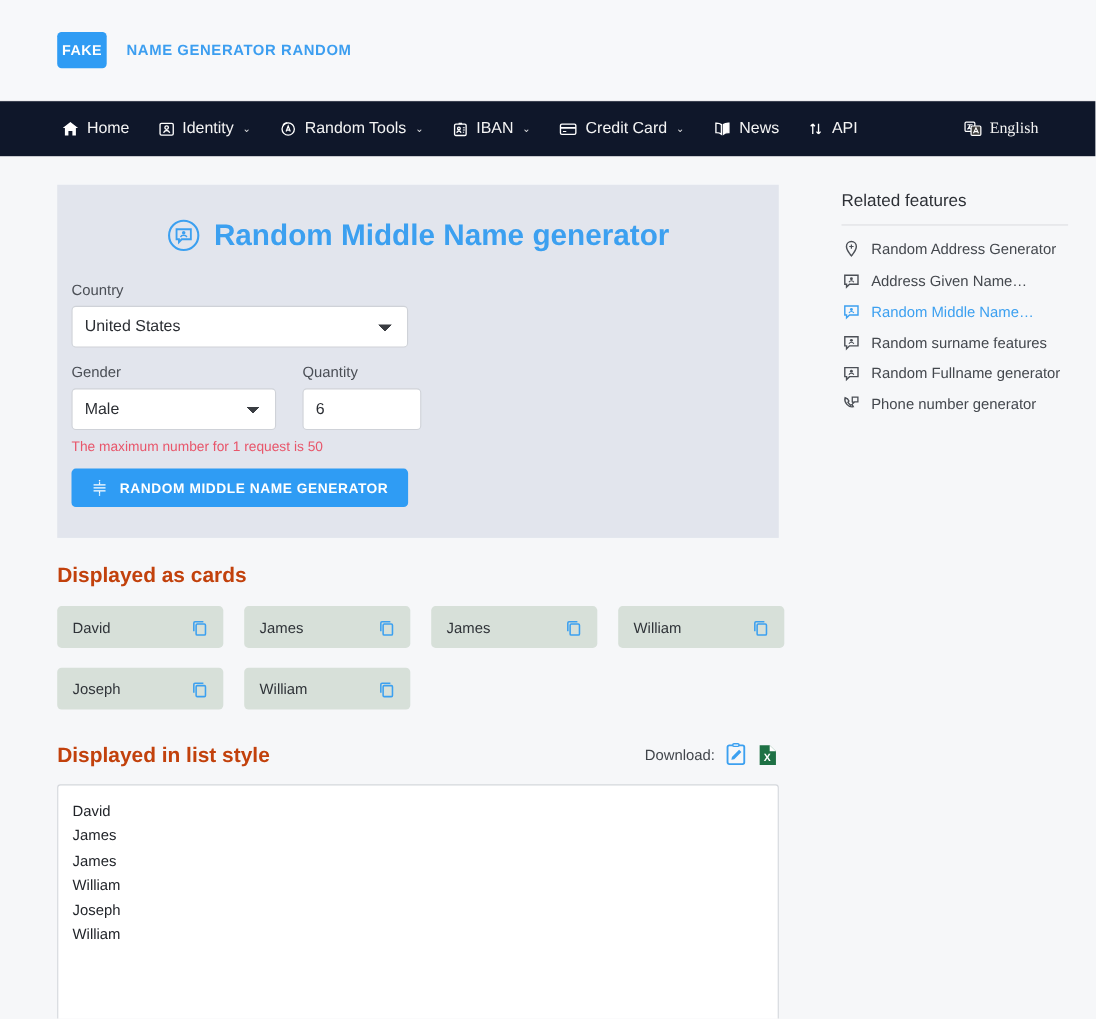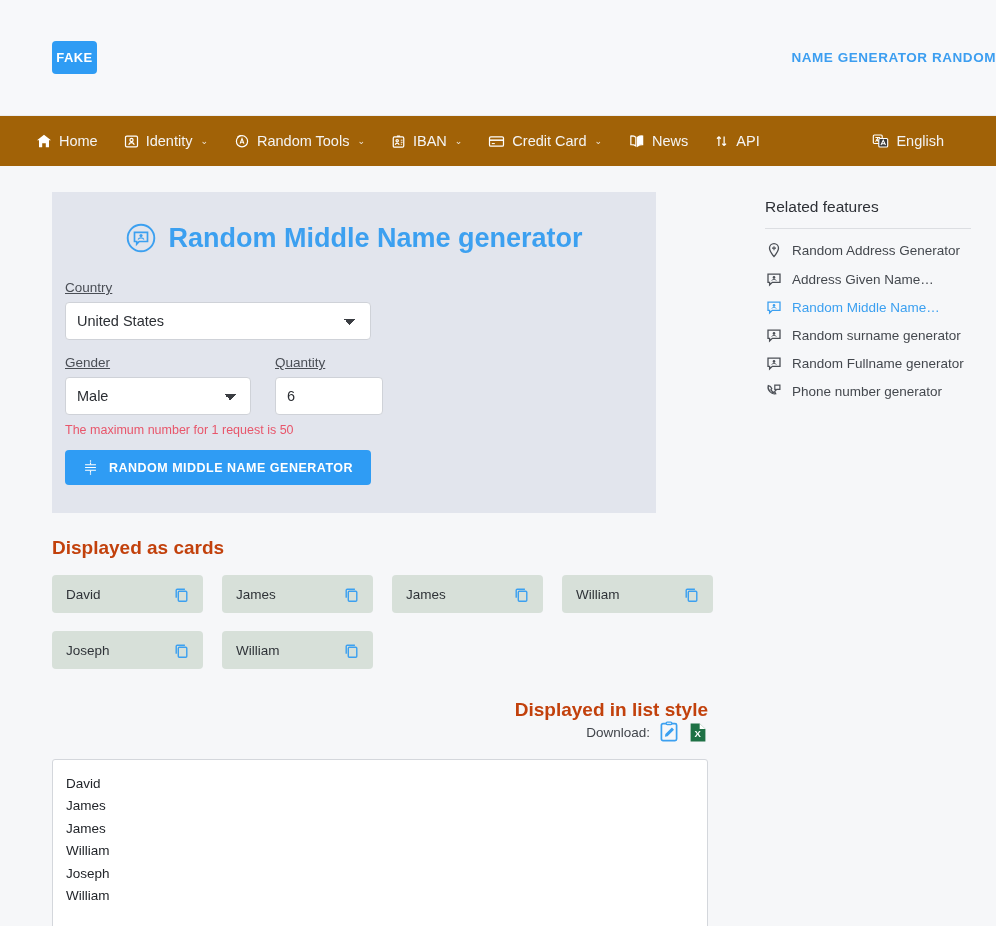--- a/index.html
+++ b/index.html
@@ -10,27 +10,26 @@
     height: 926px;
     overflow: hidden;
     background: #f6f7f9;
     font-family: "Liberation Sans", sans-serif;
     color: #32353b;
     -webkit-font-smoothing: antialiased;
   }
 
   
   .topbar {
-    height: 116px;
+    height: 92px;
     background: #f7f8fa;
     border-bottom: 1px solid #ebecef;
     display: flex;
     align-items: center;
     padding-left: 52px;
-    justify-content: space-between;
   }
   .logo-badge {
     width: 45px; height: 33px;
     background: #2f9cf4;
     border-radius: 4px;
     color: #fff;
     font-size: 13px;
     font-weight: bold;
     letter-spacing: .4px;
     display: flex; align-items: center; justify-content: center;
@@ -39,72 +38,71 @@
     margin-left: 18px;
     color: #3c9ef0;
     font-size: 13.5px;
     font-weight: bold;
     letter-spacing: .55px;
   }
 
   
   .navbar {
     height: 50px;
-    background: #a16207;
+    background: #0f172a;
     display: flex;
     align-items: center;
-    padding: 0 52px 0 36px;
+    padding: 0 52px 0 56px;
     color: #f2f2f2;
   }
   .nav-items { display: flex; align-items: center; gap: 26px; flex: 1; }
   .nav-item {
     display: flex; align-items: center; gap: 7px;
     font-size: 14.5px;
     color: #f4f4f4;
     cursor: pointer;
     white-space: nowrap;
   }
   .nav-item .caret { font-size: 9px; opacity: .9; margin-left: 1px; }
-  .nav-right { display: flex; align-items: center; gap: 7px; font-size: 14.5px; cursor: pointer; }
+  .nav-right { display: flex; align-items: center; gap: 7px; font-size: 14.5px; cursor: pointer; font-family: Liberation Serif, serif; }
   .ico { display: inline-flex; align-items: center; justify-content: center; }
   .ico svg { display: block; }
 
   
   .page {
     display: flex;
     padding: 26px 0 0 0;
   }
   .left-col { width: 708px; margin-left: 52px; }
   .right-col {
     width: 236px;
     margin-left: 20px;
     padding-left: 0px;
   }
 
   
   .gen-panel {
     background: #e2e5ed;
     padding: 22px 0 28px 0;
-    width: 604px;
+    width: 656px;
   }
   .gen-title {
     display: flex; align-items: center; justify-content: center;
     gap: 11px;
     color: #3ca0f0;
     font-size: 27px;
     font-weight: bold;
     margin: 8px 0 26px 0;
   }
   .form-wrap { padding-left: 13px; }
   .field-label {
     font-size: 13.5px;
     color: #4a4e55;
     margin-bottom: 7px;
     display: block;
-    text-decoration: underline;
   }
   .sel, .txt {
     font-family: "Liberation Sans", sans-serif;
     font-size: 14.5px;
     color: #2b2e33;
     background: #fff;
     border: 1px solid #cfd2d8;
     border-radius: 4px;
     height: 38px;
     padding: 0 11px;
@@ -153,21 +151,20 @@
   .sec-head {
     font-size: 19px;
     font-weight: bold;
     color: #c2410c;
     margin: 24px 0 16px 0;
   }
   .sec-head-row {
     display: flex; align-items: flex-end; justify-content: space-between;
     margin: 30px 0 14px 0;
     width: 656px;
-    flex-direction: column;
   }
   .sec-head-row .sec-head { margin: 0; }
   .dl-group { display: flex; align-items: center; gap: 8px; padding-bottom: 2px; }
   .dl-label { font-size: 13.5px; color: #41454b; }
 
   
   .cards {
     display: flex;
     flex-wrap: wrap;
     gap: 18px 19px;
@@ -507,21 +504,21 @@
       </div>
 
       <div class="side-item">
         <span class="ico side-ico">
           <svg width="16" height="16" viewBox="0 0 16 16" fill="none" stroke="currentColor" stroke-width="1.3">
             <path d="M2 3.2h12v8.2H6.3L3.6 14v-2.6H2z"></path>
             <circle cx="8" cy="6.4" r="1.3" fill="currentColor" stroke="none"></circle>
             <path d="M5.8 9.6c.4-.9 1.2-1.4 2.2-1.4s1.8.5 2.2 1.4" stroke-width="1"></path>
           </svg>
         </span>
-        <span>Random surname generator</span>
+        <span>Random surname features</span>
       </div>
 
       <div class="side-item">
         <span class="ico side-ico">
           <svg width="16" height="16" viewBox="0 0 16 16" fill="none" stroke="currentColor" stroke-width="1.3">
             <path d="M2 3.2h12v8.2H6.3L3.6 14v-2.6H2z"></path>
             <circle cx="8" cy="6.4" r="1.3" fill="currentColor" stroke="none"></circle>
             <path d="M5.8 9.6c.4-.9 1.2-1.4 2.2-1.4s1.8.5 2.2 1.4" stroke-width="1"></path>
           </svg>
         </span>

